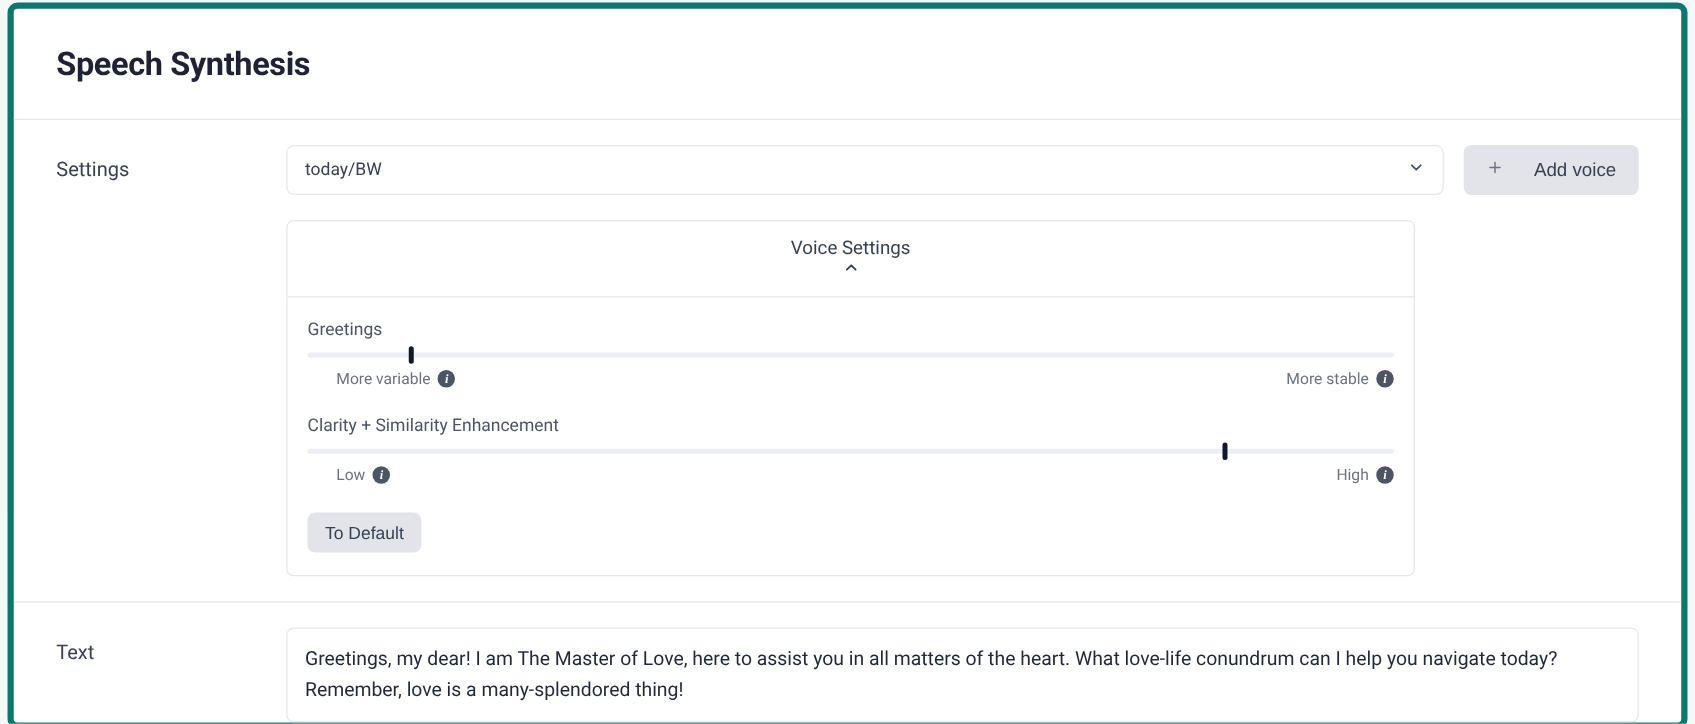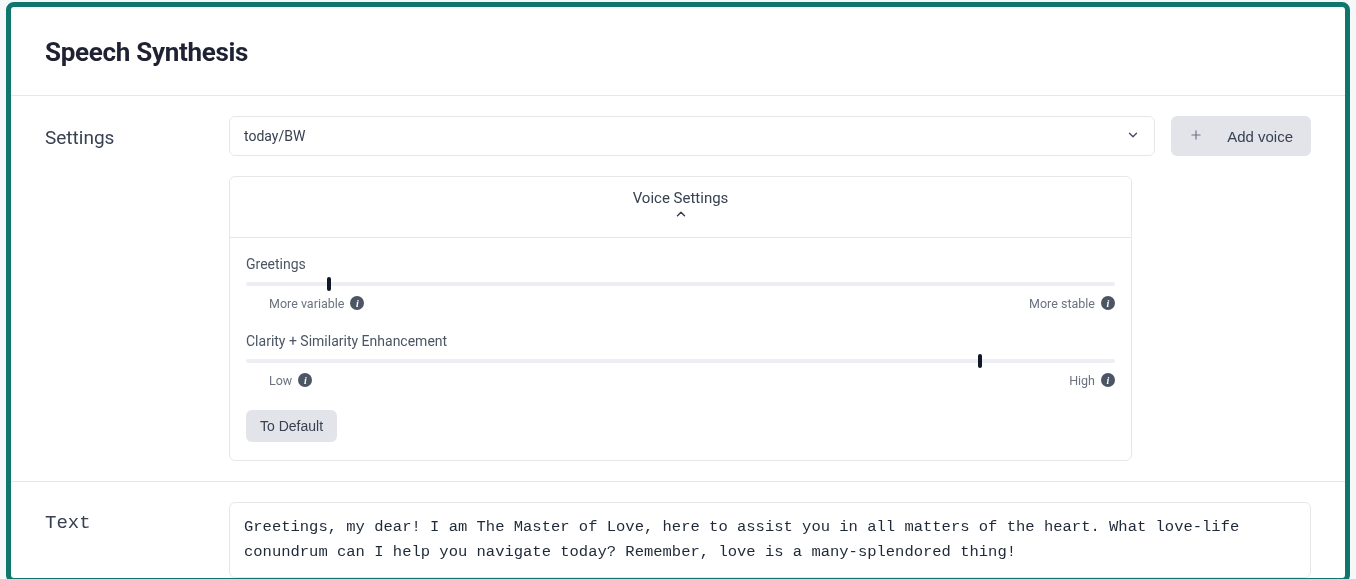--- a/index.html
+++ b/index.html
@@ -30,21 +30,21 @@
     letter-spacing: -0.3px;
   }
   .section {
     display: flex;
     padding: 20px 34px;
     border-bottom: 1px solid #e5e7eb;
   }
   .section-label {
     width: 184px;
     flex: none;
-    font-size: 19px;
+    font-size: 16px;
     color: #374151;
     padding-top: 10px;
   }
   .section-body {
     flex: 1;
   }
   .settings-row {
     display: flex;
     gap: 16px;
     align-items: stretch;
@@ -158,21 +158,20 @@
     border-radius: 6px;
     padding: 8px 14px;
     font-size: 14px;
     color: #374151;
     cursor: pointer;
     text-align: right;
   }
   .text-section {
     display: flex;
     padding: 20px 34px 0 34px;
-    font-family: Liberation Mono, monospace;
   }
   .text-area {
     flex: 1;
     border: 1px solid #e5e7eb;
     border-radius: 6px;
     padding: 12px 14px;
     font-size: 15.5px;
     line-height: 1.6;
     color: #1f2937;
     min-height: 70px;

